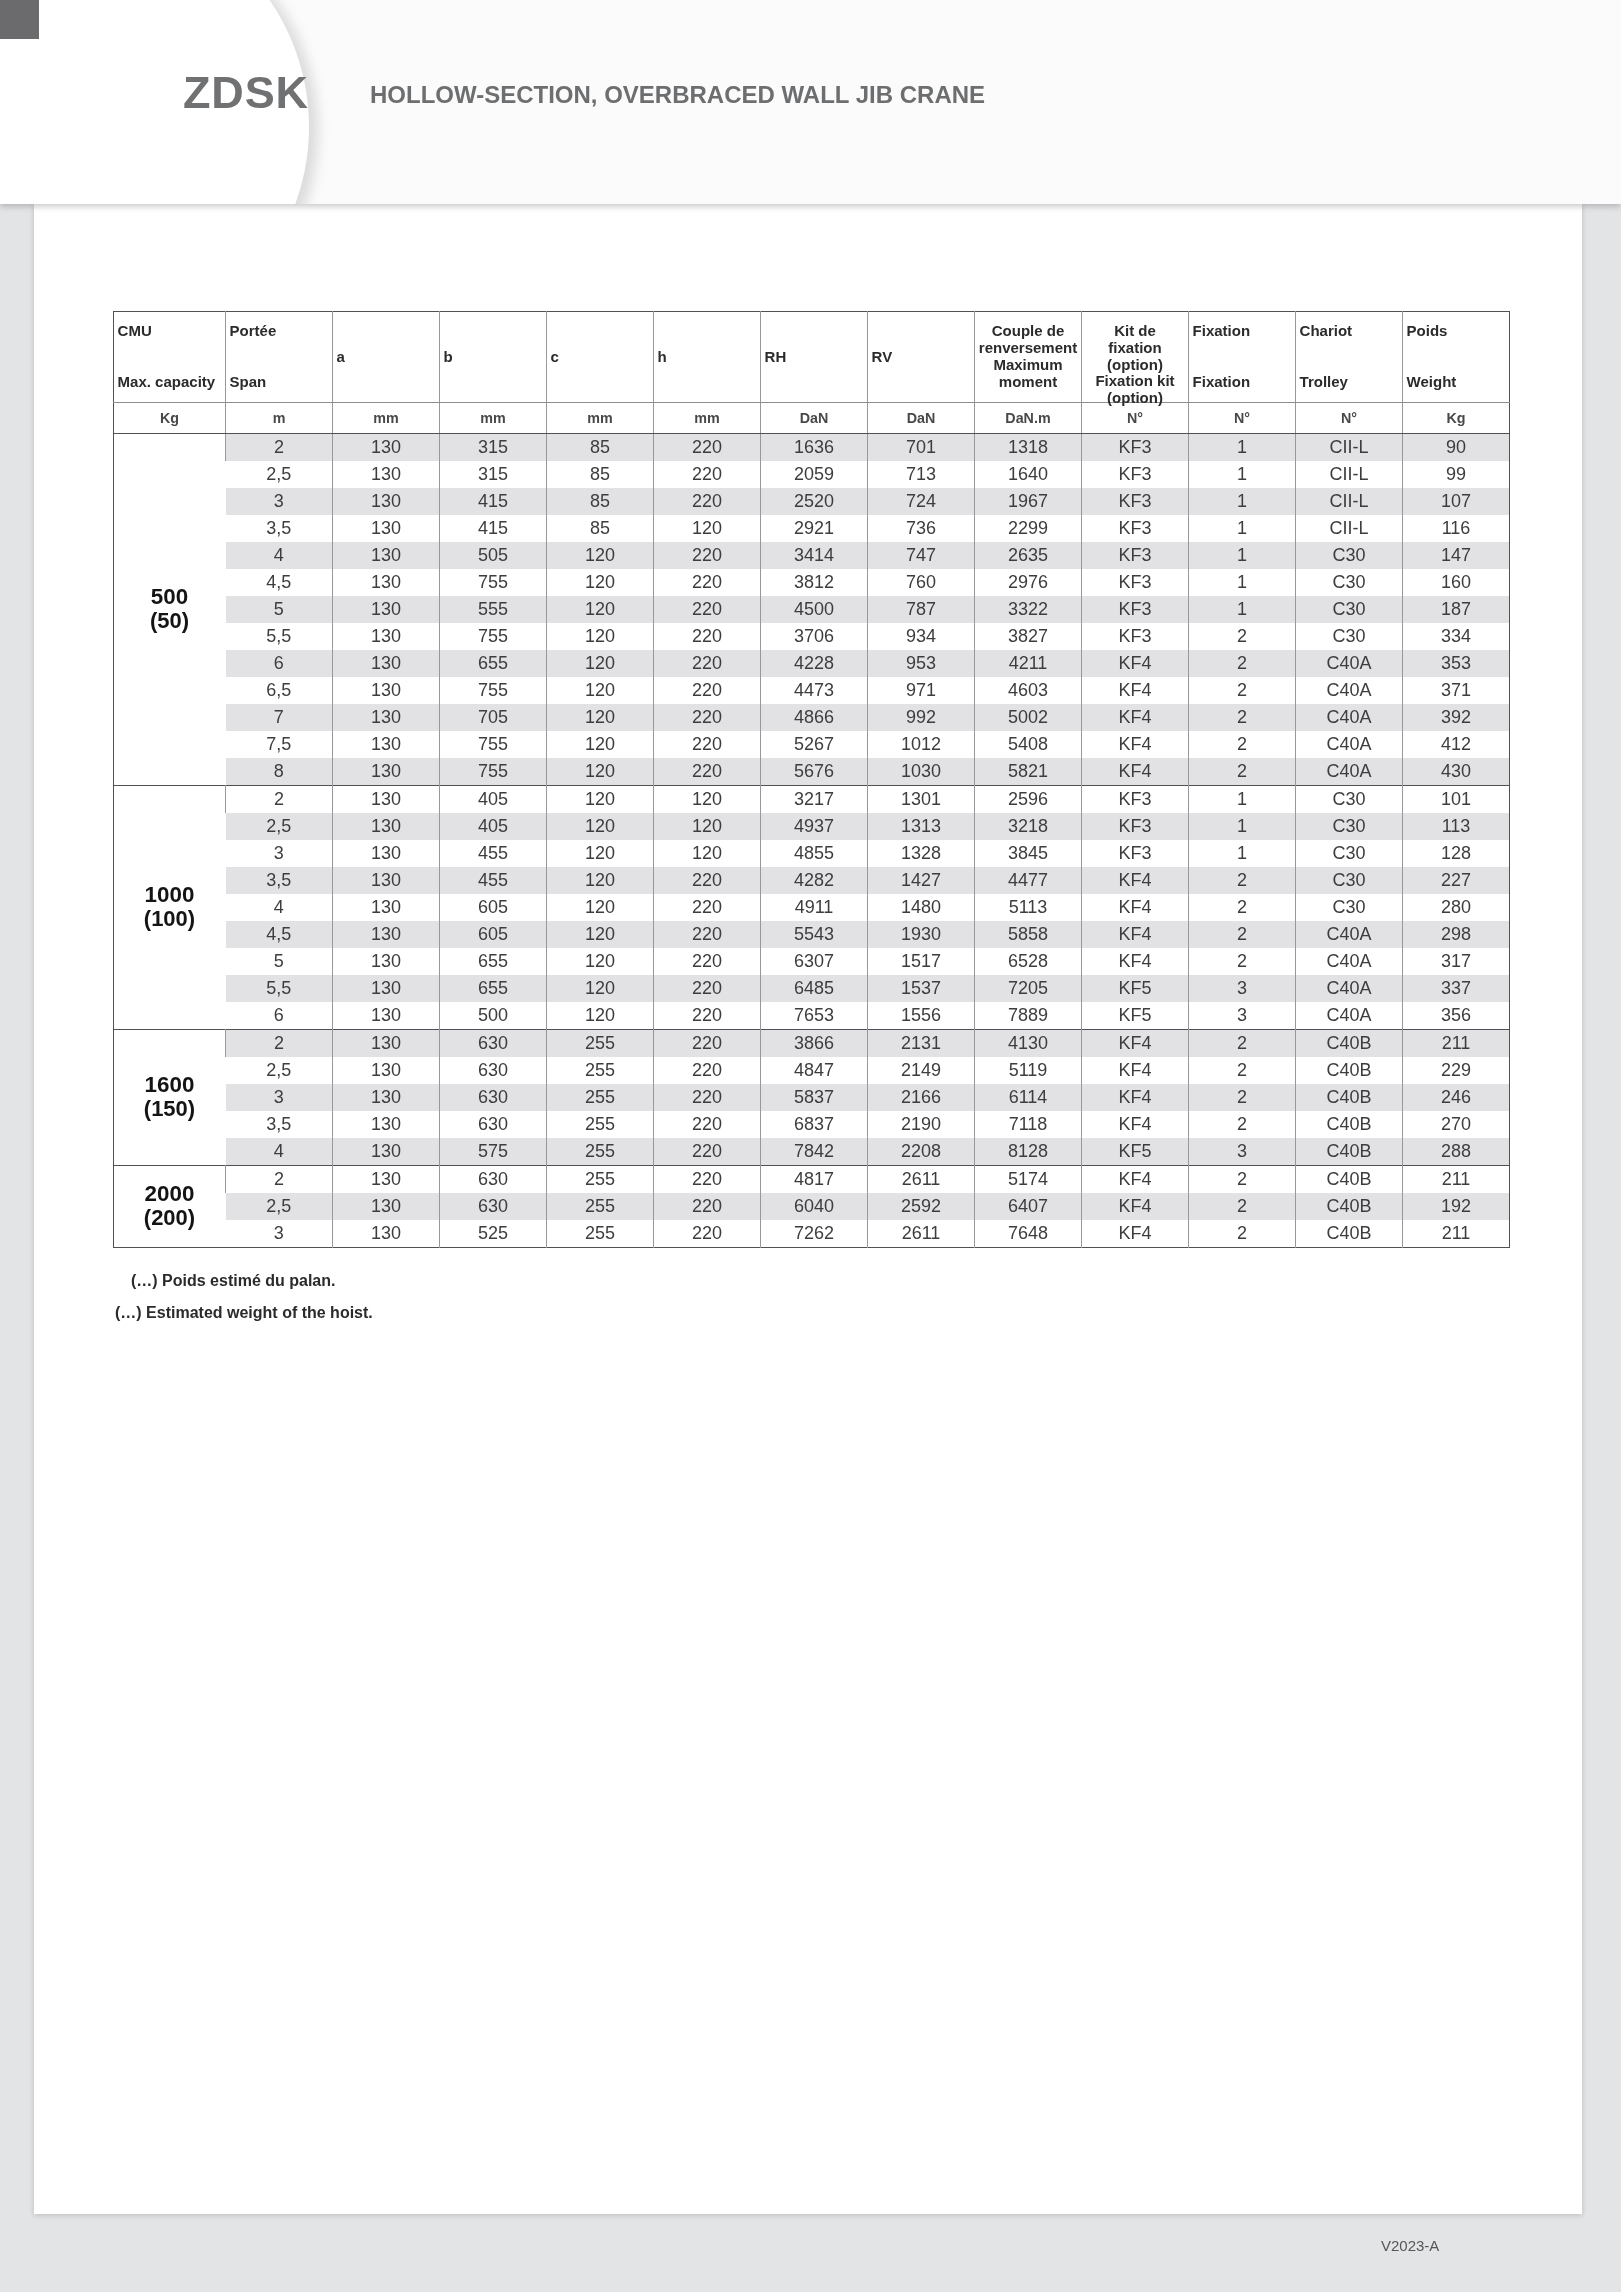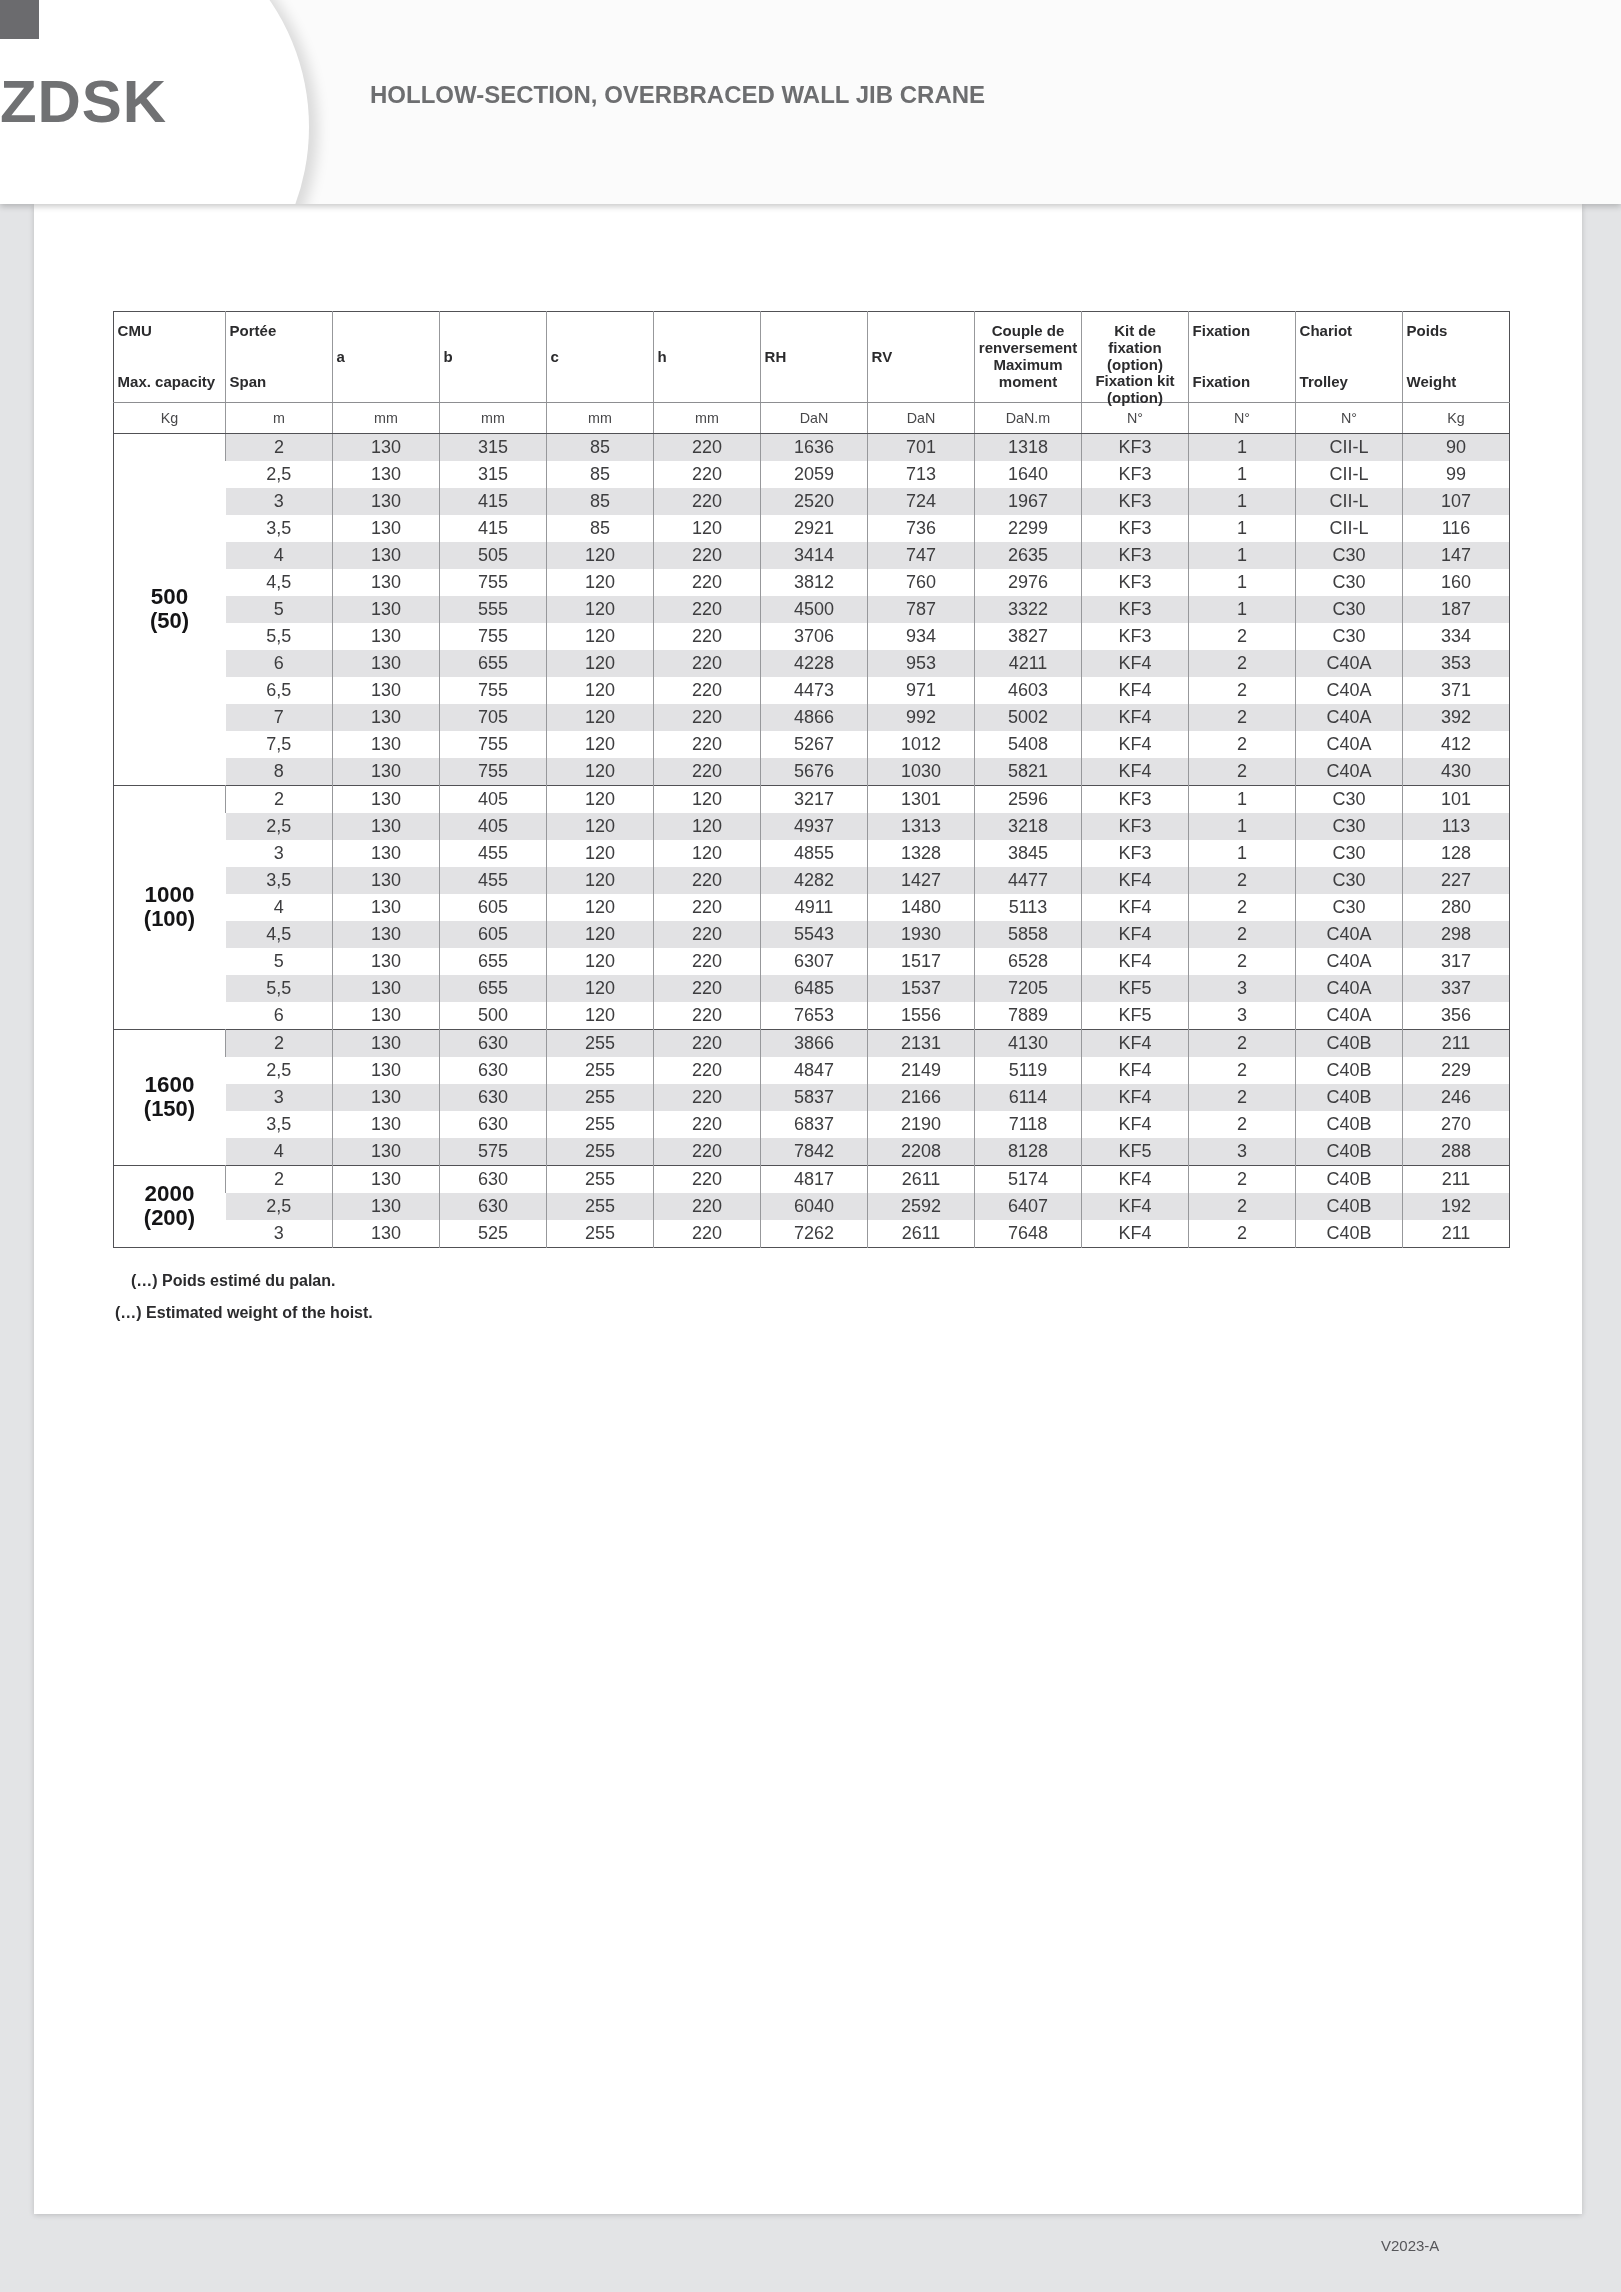--- a/index.html
+++ b/index.html
@@ -17,22 +17,22 @@
   }
   .corner-square{
     position:absolute;left:0;top:0;width:39px;height:39px;background:#6b6b6e;
   }
   .logo-bubble{
     position:absolute;left:-139px;top:-97px;width:448px;height:448px;
     border-radius:50%;background:#ffffff;
     box-shadow:9px 3.6px 12.5px rgba(0,0,0,0.13);
   }
   .logo-text{
-    position:absolute;left:0;top:67px;width:309px;text-align:left;
-    font-size:60px;font-weight:bold;letter-spacing:0.9px;color:#707173;
+    position:absolute;left:0;top:67px;width:309px;text-align:right;
+    font-size:45px;font-weight:bold;letter-spacing:0.9px;color:#707173;
   }
   .page-title{
     position:absolute;left:342px;top:81px;
     font-size:24px;font-weight:bold;color:#6d6e70;letter-spacing:0px;margin-left:28px;
   }
   
   .content-card{
     position:absolute;left:34px;top:204px;width:1548px;height:2010px;
     background:#ffffff;z-index:1;
     box-shadow:0 1.8px 5.4px rgba(0,0,0,0.18);
@@ -51,21 +51,21 @@
   tr.labels th{
     height:90px;font-weight:bold;font-size:15px;color:#2b2b2d;
     border-bottom:0.9px solid #8d8e91;line-height:1.12;
   }
   tr.labels th .cellwrap{
     height:68px;padding:10.7px 3.6px;display:flex;flex-direction:column;
     justify-content:space-between;align-items:flex-start;
   }
   tr.labels th .cellwrap.single{justify-content:center;}
   tr.units th{
-    height:29.6px;font-weight:normal;font-size:14.3px;color:#48484a;
+    height:29.6px;font-weight:bold;font-size:14.3px;color:#48484a;
     border-bottom:1.8px solid #515155;background:#fff;
   }
   tbody{border-top:1.8px solid #515155;}
   tbody td{height:27px;font-size:18px;color:#3d3d3f;background:#ffffff;}
   tbody tr.shaded td{background:#e2e2e4;}
   tbody td.cap{
     background:#ffffff !important;font-weight:bold;font-size:22.4px;color:#141416;
     line-height:1.08;
   }
   tbody td.cap .sub{display:block;font-size:22px;text-align:center;}

